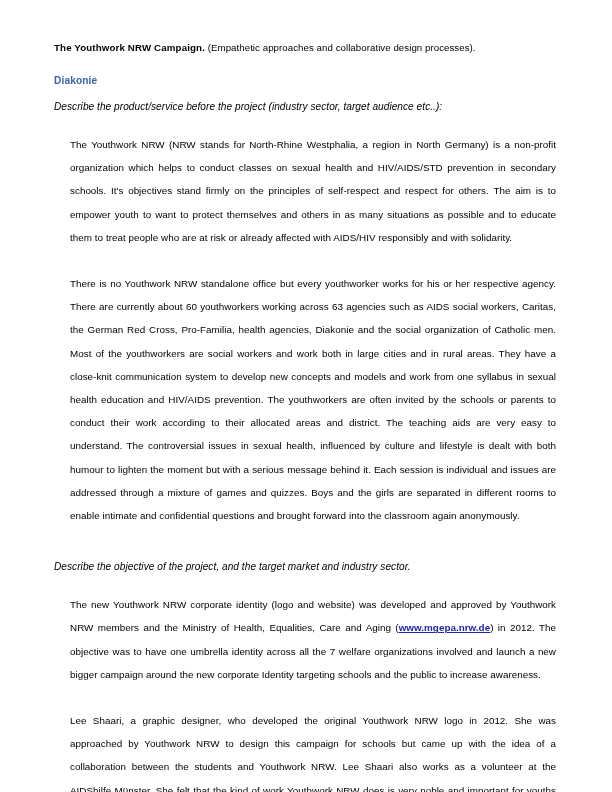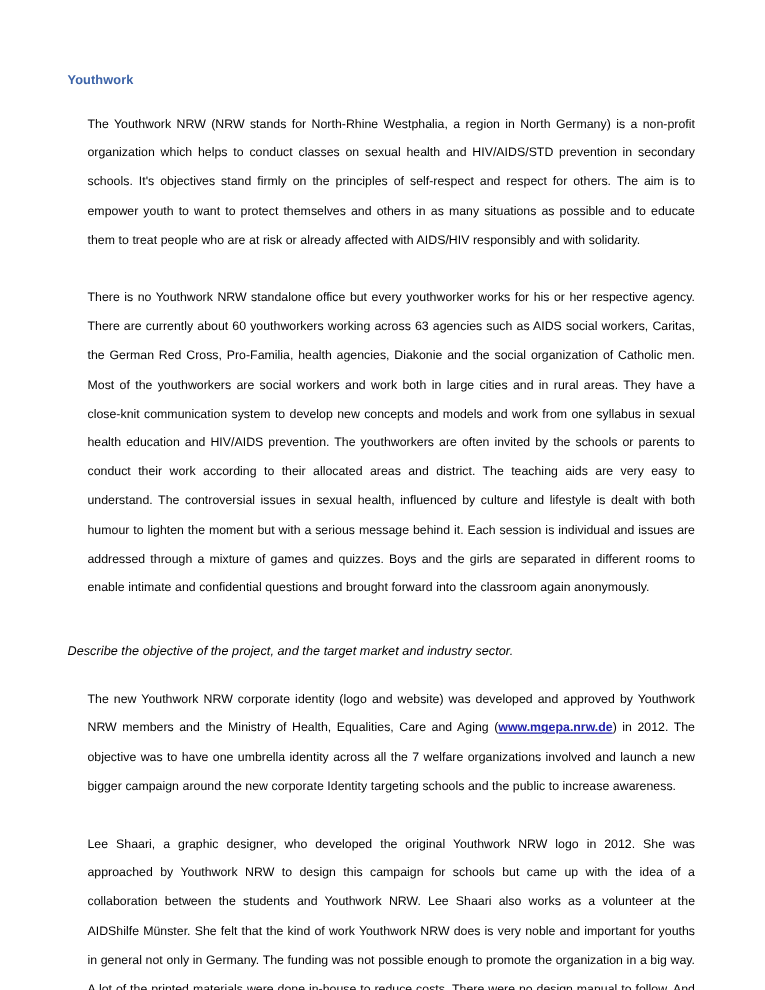--- a/index.html
+++ b/index.html
@@ -83,23 +83,27 @@
     text-decoration: underline;
     font-weight: bold;
   }
 </style>
 </head>
 <body>
 
 <div class="page">
   <div class="content">
 
+    <div class="title-line">
+      <span class="title-strong">The Youthwork NRW Campaign.</span><span class="title-rest"> (Empathetic approaches and collaborative design processes).</span>
+    </div>
 
-    <div class="heading-overview">Youthwork</div>
+    <div class="heading-overview">Diakonie</div>
 
+    <div class="subheading">Describe the product/service before the project (industry sector, target audience etc..):</div>
 
     <p class="body">The Youthwork NRW (NRW stands for North-Rhine Westphalia, a region in North Germany) is a non-profit organization which helps to conduct classes on sexual health and HIV/AIDS/STD prevention in secondary schools. It's objectives stand firmly on the principles of self-respect and respect for others. The aim is to empower youth to want to protect themselves and others in as many situations as possible and to educate them to treat people who are at risk or already affected with AIDS/HIV responsibly and with solidarity.</p>
 
     <p class="body gap">There is no Youthwork NRW standalone office but every youthworker works for his or her respective agency. There are currently  about 60 youthworkers working across 63 agencies such as AIDS social workers, Caritas, the German Red Cross, Pro-Familia, health agencies, Diakonie and the social organization of Catholic men. Most of the youthworkers are social workers and work both in large cities and in rural areas. They have a  close-knit communication system to develop new concepts and models and work from one syllabus in sexual health education and HIV/AIDS prevention. The youthworkers are often invited by the schools or parents to conduct their work according to their allocated areas and district. The teaching aids are very easy to understand. The controversial issues in sexual health, influenced by culture and lifestyle is dealt with both humour to lighten the moment but with a serious message behind it. Each session is individual and issues are addressed through a mixture of games and quizzes. Boys and the girls are separated in different rooms to enable intimate and confidential questions and brought forward into the classroom again anonymously.</p>
 
     <div class="subheading gap">Describe the objective of the project, and the target market and industry sector.</div>
 
     <p class="body"><span>The new Youthwork NRW corporate identity (logo and website) was developed and approved by Youthwork NRW members and the Ministry of Health, Equalities, Care and Aging (</span><a class="weblink" href="#">www.mgepa.nrw.de</a><span>) in 2012. The objective was to have one umbrella identity across all the 7 welfare organizations involved and launch a new bigger campaign around the new corporate Identity targeting schools and the public to increase awareness.</span></p>
 
     <p class="body gap">Lee Shaari, a graphic designer, who developed the original Youthwork NRW logo in 2012. She was approached by Youthwork NRW to design this campaign for schools but came up with the idea of a collaboration between the students and Youthwork NRW. Lee Shaari also works as a volunteer at the AIDShilfe Münster. She felt that the kind of work Youthwork NRW does is very noble and important for youths in general not only in Germany. The funding was not possible enough to promote the organization in a big way. A lot of the printed materials were done in-house to reduce costs. There were no design manual to follow. And that is what non-profits have in common. Lack of funding. At that time, Lee was retraining in</p>

